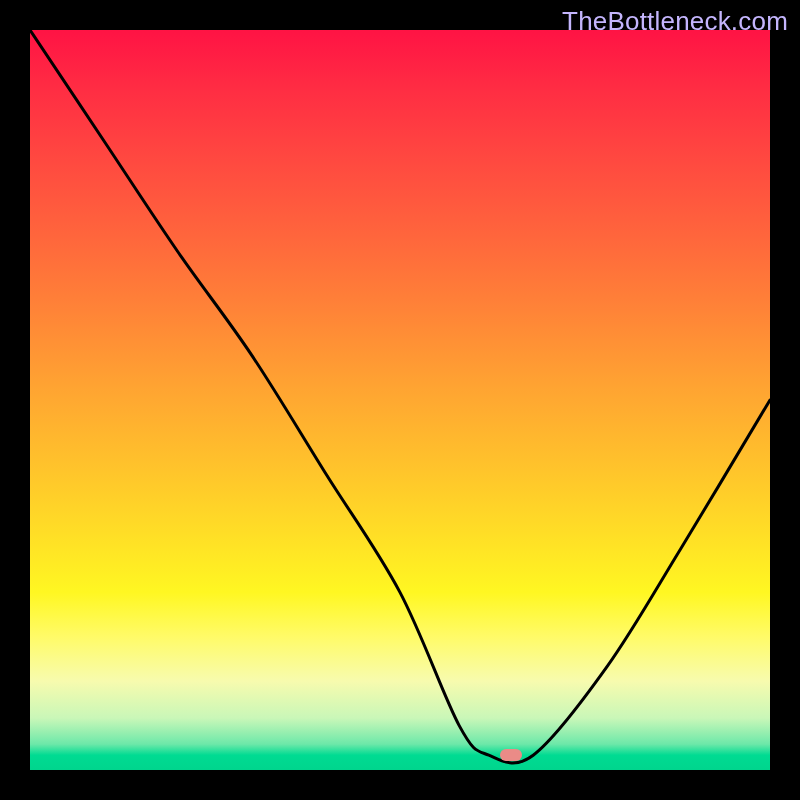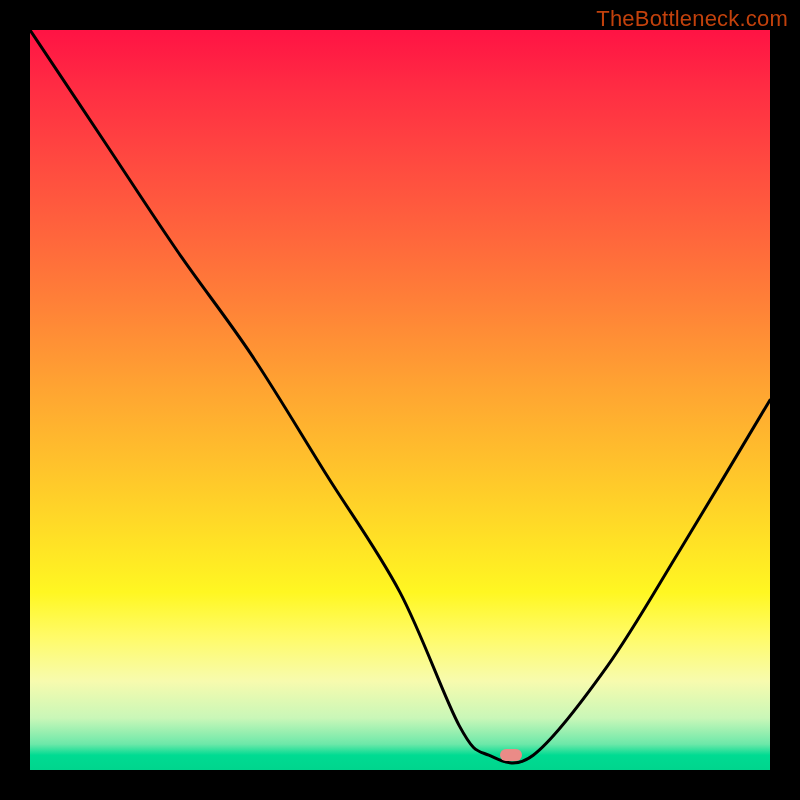--- a/index.html
+++ b/index.html
@@ -14,22 +14,22 @@
   .frame {
     position: relative;
     width: 800px;
     height: 800px;
     background: #000;
   }
   .watermark {
     position: absolute;
     top: 6px;
     right: 12px;
-    color: #c2410c;
-    font-size: 22px;
+    color: #c4b5fd;
+    font-size: 26px;
     font-weight: 400;
     letter-spacing: 0.2px;
     z-index: 10;
   }
   .plot {
     position: absolute;
     left: 30px;
     top: 30px;
     width: 740px;
     height: 740px;

